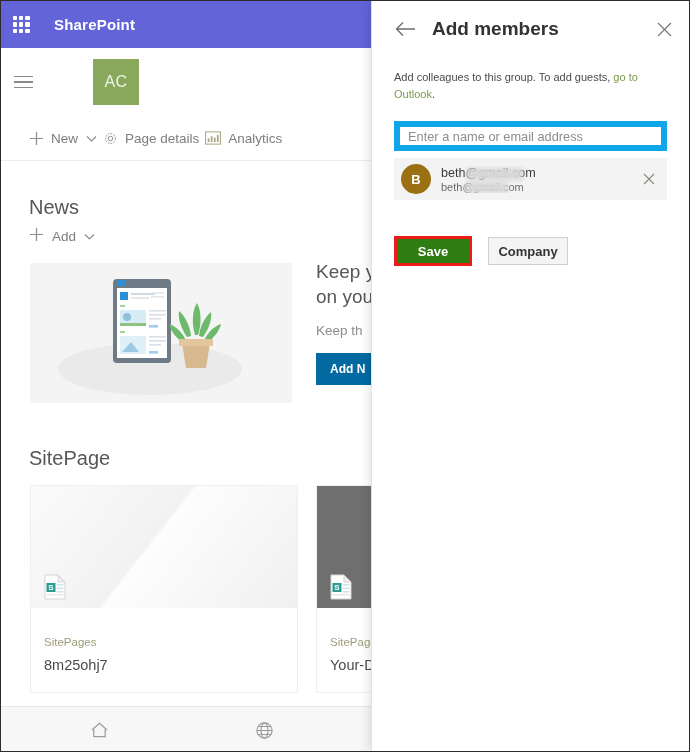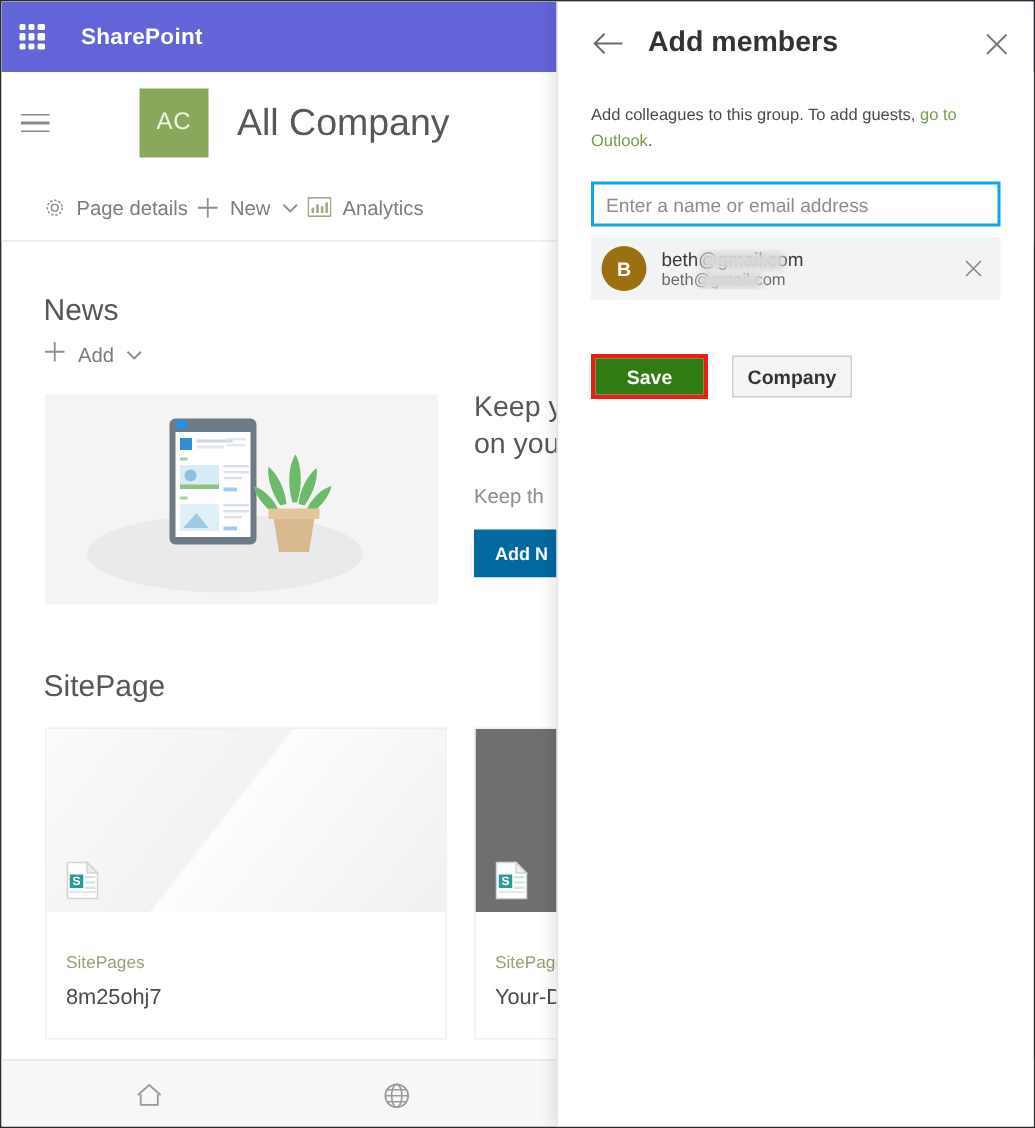--- a/index.html
+++ b/index.html
@@ -172,21 +172,21 @@
     position:absolute;right:14px;top:17px;width:22px;height:22px;
     display:flex;align-items:center;justify-content:center;cursor:pointer;
   }
   .panel-desc{
     margin:12px 22px 0 22px;font-size:11px;color:#4a4a4a;line-height:1.55;
   }
   .panel-desc a{color:#7a9a4e;text-decoration:none;cursor:pointer;}
 
   .people-input{
     margin:18px 22px 0 22px;height:30px;
-    border:2px solid #0ea5e9;background:#ffffff;
+    border:6px solid #0ea5e9;background:#ffffff;
     display:flex;align-items:center;box-sizing:border-box;
   }
   .people-input input{
     border:0;outline:0;width:100%;height:100%;
     font-family:"Liberation Sans", sans-serif;font-size:12.8px;color:#333;
     padding:0 8px;background:transparent;
   }
   .people-input input::placeholder{color:#8d8d8d;}
 
   .member-row{
@@ -256,49 +256,48 @@
       <div class="suitebrand">SharePoint</div>
     </div>
 
     <div class="site-head">
       <div class="hamburger">
         <i></i>
           <i></i>
           <i></i>
       </div>
       <div class="site-logo">AC</div>
-      <div class="site-title">All Company</div>
     </div>
 
     <div class="cmdbar">
-
-      <div class="cmd">
-        <span class="ci">
-          <svg width="15" height="15" viewBox="0 0 20 20">
-            <g stroke="#8e8e8e" stroke-width="1.3" fill="none">
-              <circle cx="10" cy="10" r="3"></circle>
-              <circle cx="10" cy="10" r="6.6" stroke-dasharray="2.2 1.6"></circle>
-            </g>
-          </svg>
-        </span>
-        <span>Page details</span>
-      </div>
 
       <div class="cmd">
         <span class="ci">
           <svg width="15" height="15" viewBox="0 0 15 15">
               <path d="M7.5 1v13M1 7.5h13" stroke="#8e8e8e" stroke-width="1.2" fill="none"></path>
             </svg>
         </span>
         <span>New</span>
         <span class="chev">
           <svg width="11" height="8" viewBox="0 0 11 8">
               <path d="M1 1.5l4.5 4.5L10 1.5" stroke="#8e8e8e" stroke-width="1.2" fill="none"></path>
             </svg>
         </span>
+      </div>
+
+      <div class="cmd">
+        <span class="ci">
+          <svg width="15" height="15" viewBox="0 0 20 20">
+            <g stroke="#8e8e8e" stroke-width="1.3" fill="none">
+              <circle cx="10" cy="10" r="3"></circle>
+              <circle cx="10" cy="10" r="6.6" stroke-dasharray="2.2 1.6"></circle>
+            </g>
+          </svg>
+        </span>
+        <span>Page details</span>
       </div>
 
       <div class="cmd">
         <span class="ci">
           <svg width="16" height="14" viewBox="0 0 18 15">
             <rect x="0.6" y="0.6" width="16.8" height="13.8" fill="none" stroke="#a9a98a" stroke-width="1.2"></rect>
             <rect x="3" y="8" width="2" height="4" fill="#a9a98a"></rect>
             <rect x="6.5" y="5.5" width="2" height="6.5" fill="#a9a98a"></rect>
             <rect x="10" y="7" width="2" height="5" fill="#a9a98a"></rect>
             <rect x="13.4" y="4" width="2" height="8" fill="#a9a98a"></rect>

